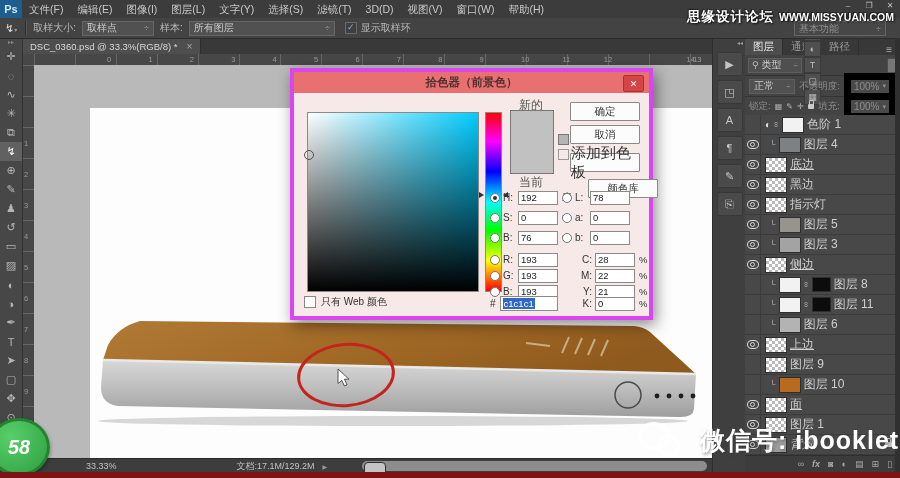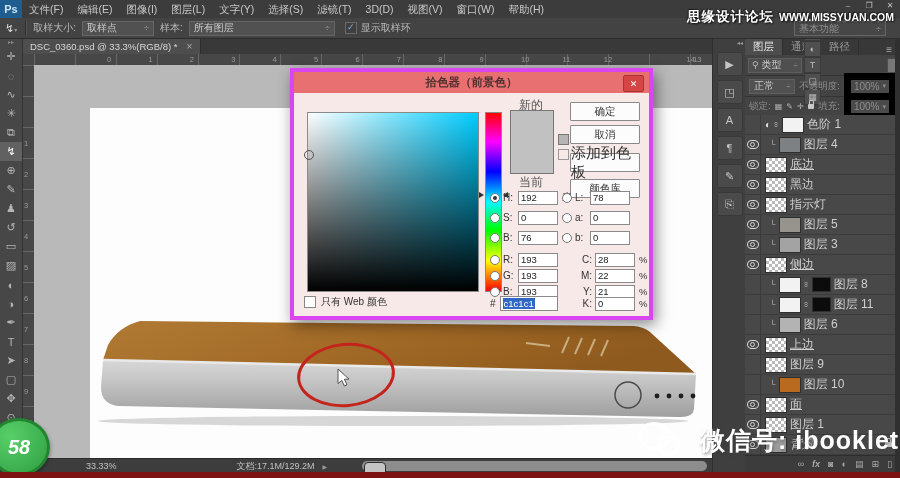--- a/index.html
+++ b/index.html
@@ -599,21 +599,21 @@
     <div class="swatch">
       <div id="swNew" style="background: rgb(193, 193, 193);"></div>
       <div id="swCur" style="background: rgb(193, 193, 193);"></div>
     </div>
     <div class="swlabel" style="left:216px;top:102px;">当前</div>
     <div class="cube"></div>
     <div class="cube2"></div>
     <div class="dbtn" style="top:30px;">确定</div>
     <div class="dbtn" style="top:53px;">取消</div>
     <div class="dbtn sm" style="top:81px;">添加到色板</div>
-    <div class="dbtn" style="top:107px;">颜色库</div>
+    <div class="dbtn" style="top:107px;margin-left:18px;">颜色库</div>
     <div class="frcol" style="left:196px;top:118px;">
         <div class="frow" style="top: 0px;">
           <span class="radio on"></span>
           <span class="flabel">H:</span>
           <span class="inp">192</span>
           <span class="funit">度</span>
         </div>
         <div class="frow" style="top: 20px;">
           <span class="radio"></span>
           <span class="flabel">S:</span>

